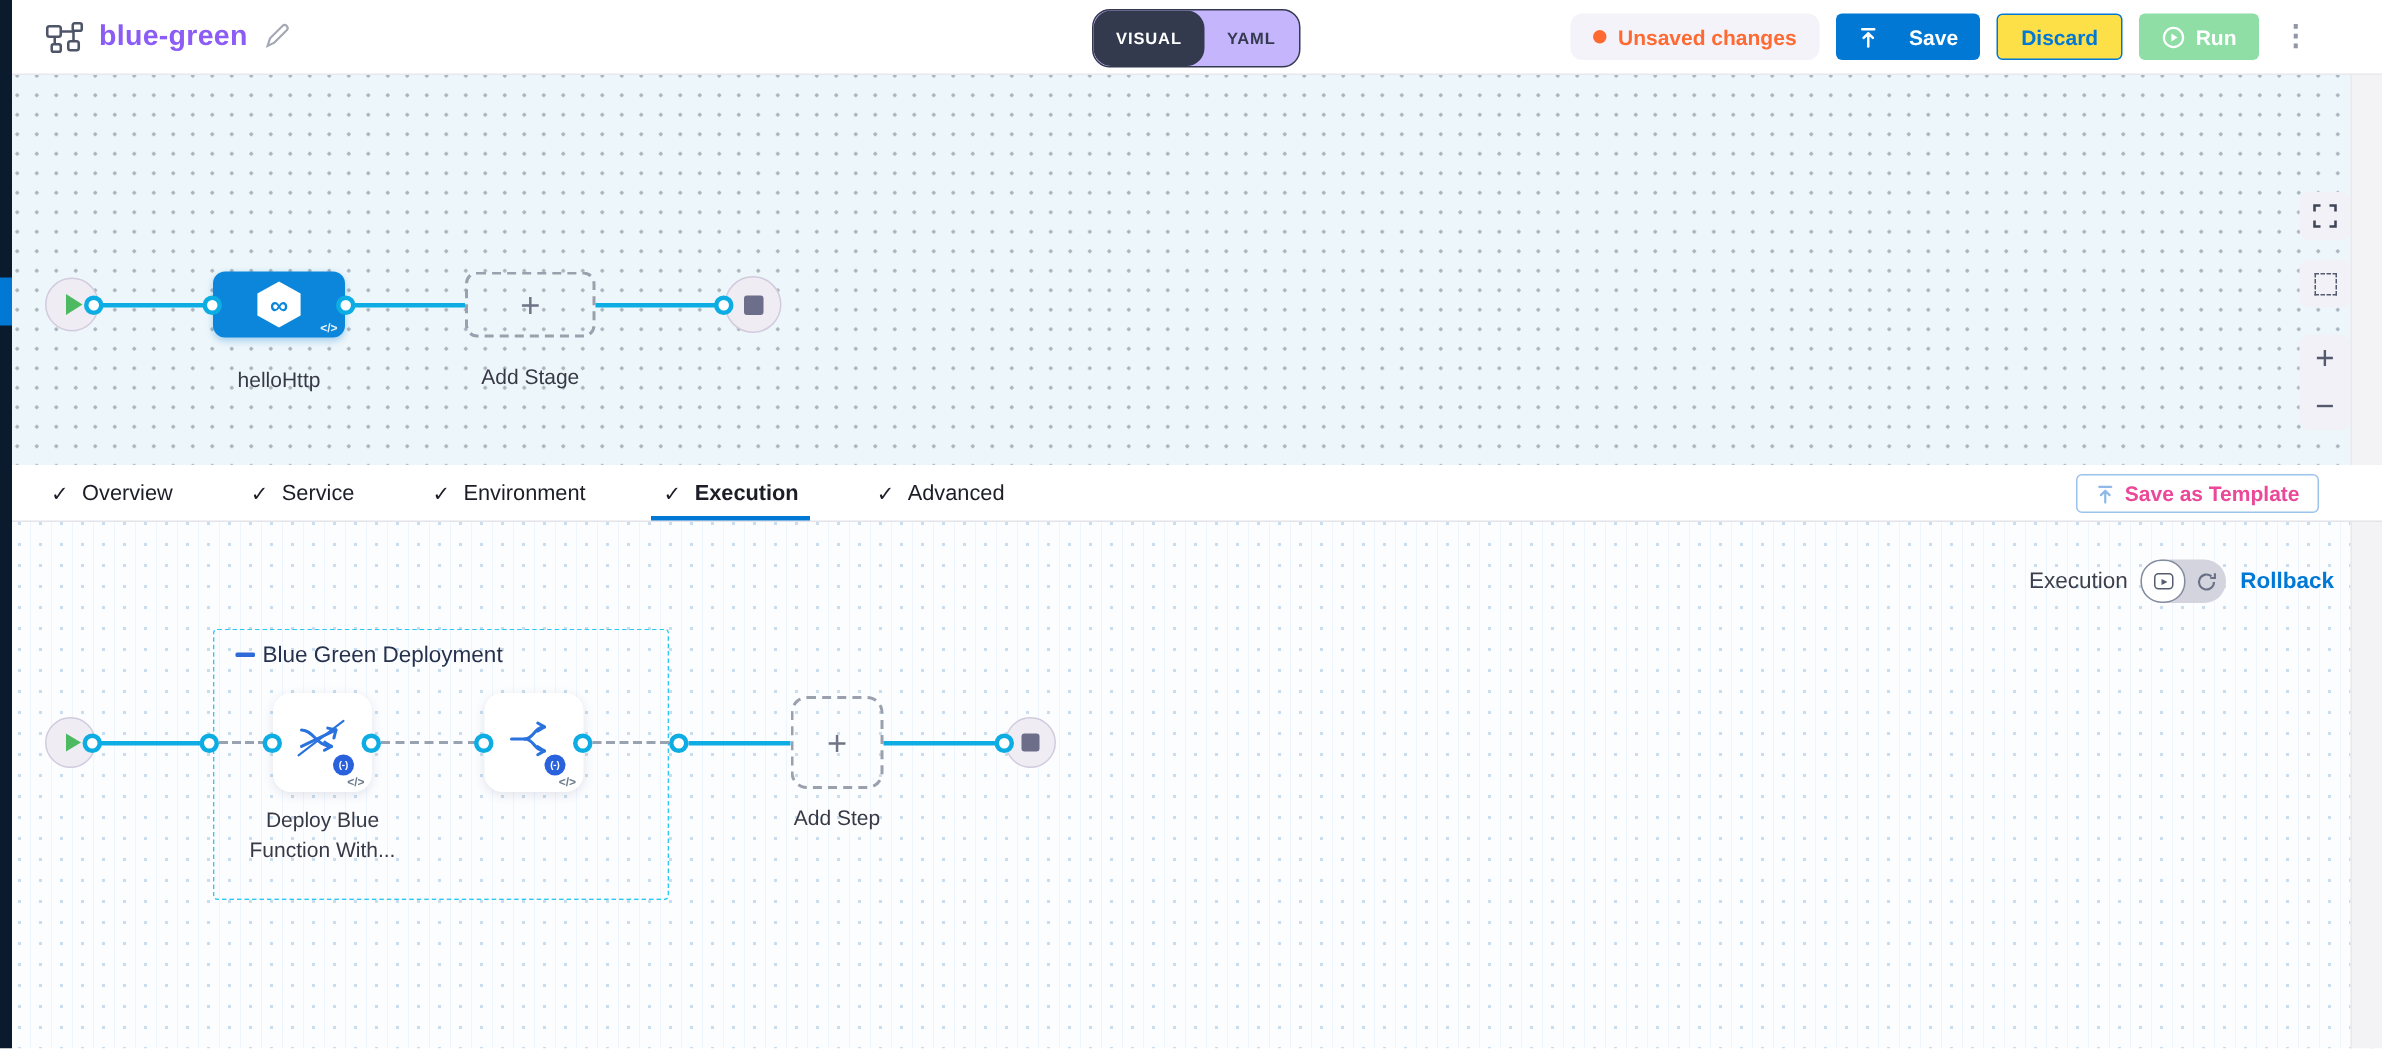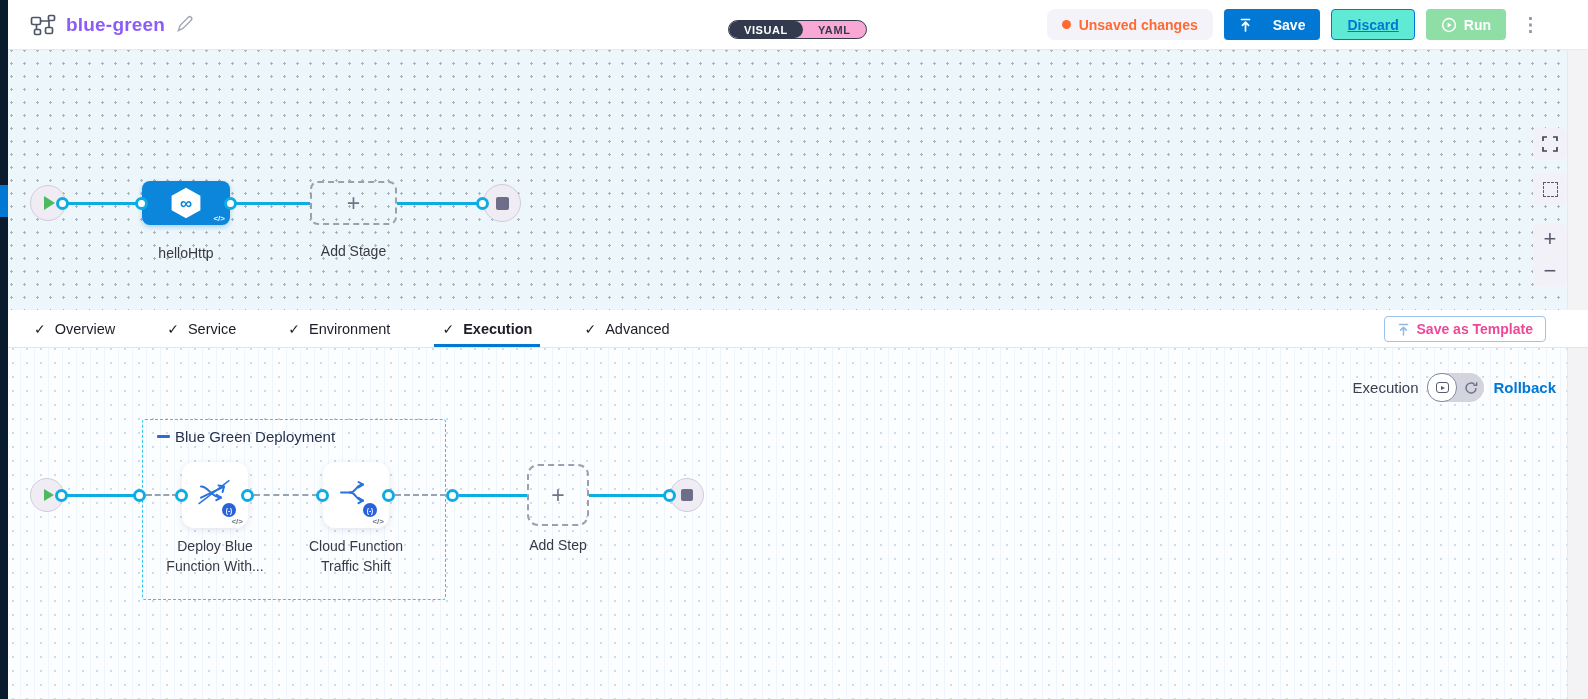--- a/index.html
+++ b/index.html
@@ -7,30 +7,30 @@
   .app { position:relative; width:1588px; height:699px; }
 
   
   .left-strip { position:absolute; left:0; top:0; width:8px; height:699px; background:#0a1b2e; z-index:50; }
   .left-strip-active { position:absolute; left:0; top:185px; width:8px; height:32px; background:#0278d5; }
 
   
   header { position:relative; height:50px; background:#fff; border-bottom:1px solid #e8e8ee; display:flex; align-items:center; padding:0 44px 0 30px; z-index:10; }
   .h-left { display:flex; align-items:center; gap:10px; }
   .page-title { font-size:19px; font-weight:700; color:#8b5cf6; letter-spacing:.2px; }
-  .mode-toggle { position:absolute; left:728px; top:20px; display:flex; height:19px; border:1.5px solid #333a4e; border-radius:12px; overflow:hidden; background:#f9a8d4; }
+  .mode-toggle { position:absolute; left:728px; top:6px; display:flex; height:39px; border:1.5px solid #333a4e; border-radius:12px; overflow:hidden; background:#c4b5fd; }
   .mode-seg { display:flex; align-items:center; justify-content:center; font-size:11px; font-weight:700; letter-spacing:.6px; padding:0 15px; color:#333a4e; cursor:pointer; }
   .mode-seg.active { background:#333a4e; color:#fff; border-radius:12px; }
   .h-right { margin-left:auto; display:flex; align-items:center; gap:11px; }
   .unsaved-pill { display:flex; align-items:center; gap:8px; background:#f3f3f9; border-radius:8px; height:31px; padding:0 15px; }
   .unsaved-dot { width:9px; height:9px; border-radius:50%; background:#ff6a33; }
   .unsaved-text { color:#ff6a33; font-size:14px; font-weight:700; }
   .btn { height:31px; border-radius:4px; font-size:14px; font-weight:700; display:flex; align-items:center; gap:7px; padding:0 15px; border:none; cursor:pointer; font-family:inherit; }
   .btn-save { background:#0278d5; color:#fff;gap:21px; }
-  .btn-discard { background:#5eead4; color:#0278d5; border:1px solid #0278d5;text-decoration:underline; }
+  .btn-discard { background:#fde047; color:#0278d5; border:1px solid #0278d5; }
   .btn-run { background:#8edea6; color:#fff; }
   .kebab { color:#9296a8; font-size:19px; font-weight:700; line-height:1; cursor:pointer; padding:2px 4px; }
 
   
   .canvas-stage { position:relative; height:260px;
     background-color:#edf6fa;
     background-image:radial-gradient(circle, #a9b3bd 1px, transparent 1.3px);
     background-size:13px 13px; background-position:5px 7px; }
   .right-strip { position:absolute; right:0; top:0; width:21px; height:100%; background:#f3f3f5; border-left:1px solid #e9e9ec; }
 
@@ -290,18 +290,17 @@
     <div class="add-box" style="left:527px; top:116px; width:62px; height:62px; border-radius:11px;">
       <span class="plus-glyph">+</span>
     </div>
     <div class="line-solid" style="left:589px; top:146px; width:80px;"></div>
     <span class="ring" style="left:663px; top:141px;"></span>
     <div class="node-circle" style="left:670px; top:130px; width:34px; height:34px;">
       <span class="stop-sq" style="width:12px; height:12px;"></span>
     </div>
 
     <div class="node-label" style="left:156px; top:188px; width:118px; line-height:20px;">Deploy Blue Function With...</div>
-    <div class="node-label" style="left:297px; top:188px; width:118px; line-height:20px;">Cloud Function Traffic Shift</div>
     <div class="node-label" style="left:508px; top:189px; width:100px;">Add Step</div>
 
     <div class="right-strip"></div>
   </section>
 </div>
 
 </body></html>

